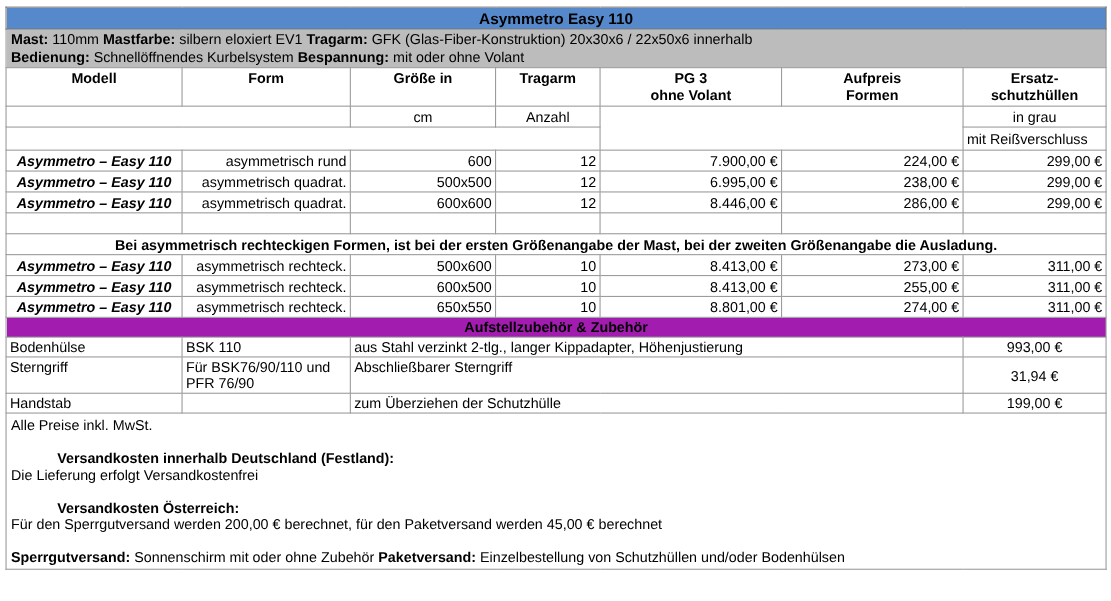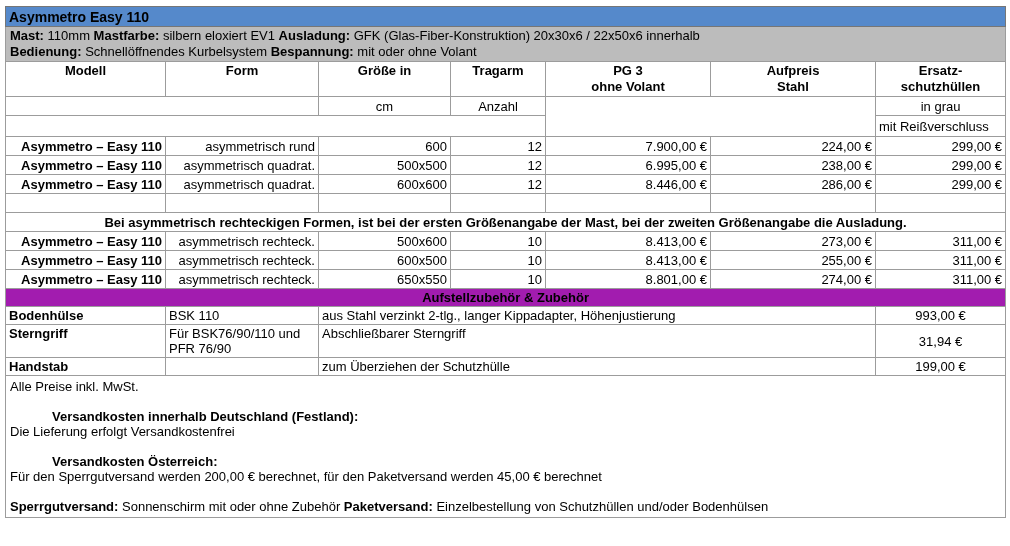--- a/index.html
+++ b/index.html
@@ -23,51 +23,52 @@
     padding: 1px 3px;
     font-weight: normal;
     vertical-align: middle;
     overflow: hidden;
     white-space: nowrap;
   }
   tr.title-row td {
     background: #5589cb;
     font-weight: bold;
     font-size: 14px;
+    text-align: center;
     height: 20px;
     border: 1px solid #767676;
   }
   tr.spec-row td {
     background: #bcbcbc;
     height: 33px;
     line-height: 16px;
     vertical-align: middle;
     padding: 1px 4px;
   }
   tr.head-row th {
     font-weight: bold;
     text-align: center;
     vertical-align: top;
     height: 34px;
     line-height: 16px;
   }
   tr.sub-row td { height: 19px; text-align: center; }
   tr.sub-row2 td { height: 21px; text-align: left; }
   tr.data-row td { height: 19px; text-align: right; }
-  tr.data-row td.model { text-align: right; font-weight: bold; }
+  tr.data-row td.model { text-align: center; font-weight: bold; font-style: italic; }
   tr.spacer-row td { height: 19px; }
   tr.note-row td {
     height: 19px; font-weight: bold; text-align: center;
     white-space: normal;
   }
   tr.section-row td {
     background: #a21caf; font-weight: bold; text-align: center; height: 16px;
   }
   tr.acc-row td { height: 18px; text-align: left; vertical-align: middle; }
-  tr.acc-row td.acc-name { font-weight: bold; }
+  tr.acc-row td.acc-name { font-weight: normal; }
   tr.acc-row td.acc-variant { white-space: normal; line-height: 15px; }
   tr.acc-row td.acc-price { text-align: center; }
   tr.footer-row td {
     height: 133px;
     vertical-align: top;
     text-align: left;
     padding: 3px 4px;
     line-height: 15px;
     white-space: normal;
   }
@@ -88,37 +89,37 @@
     <col style="width:130px">
   </colgroup>
 
   <tbody>
       <tr class="title-row">
     <td colspan="7">Asymmetro Easy 110</td>
   </tr>
 
   <tr class="spec-row">
     <td colspan="7">
-      <div><b>Mast:</b> <span>110mm</span> <b>Mastfarbe:</b> <span>silbern eloxiert EV1</span> <b>Ausladung:</b> <span>GFK (Glas-Fiber-Konstruktion) 20x30x6 / 22x50x6 innerhalb</span></div>
+      <div><b>Mast:</b> <span>110mm</span> <b>Mastfarbe:</b> <span>silbern eloxiert EV1</span> <b>Tragarm:</b> <span>GFK (Glas-Fiber-Konstruktion) 20x30x6 / 22x50x6 innerhalb</span></div>
       <div><b>Bedienung:</b> <span>Schnellöffnendes Kurbelsystem</span> <b>Bespannung:</b> <span>mit oder ohne Volant</span></div>
     </td>
   </tr>
 
   <tr class="head-row">
     <th>Modell</th>
     <th>Form</th>
     <th>Größe in</th>
     <th>Tragarm</th>
     <th>
       <div>PG 3</div>
       <div>ohne Volant</div>
     </th>
     <th>
       <div>Aufpreis</div>
-      <div>Stahl</div>
+      <div>Formen</div>
     </th>
     <th>
       <div>Ersatz-</div>
       <div>schutzhüllen</div>
     </th>
   </tr>
 
   <tr class="sub-row">
     <td colspan="2"></td>
     <td>cm</td>

